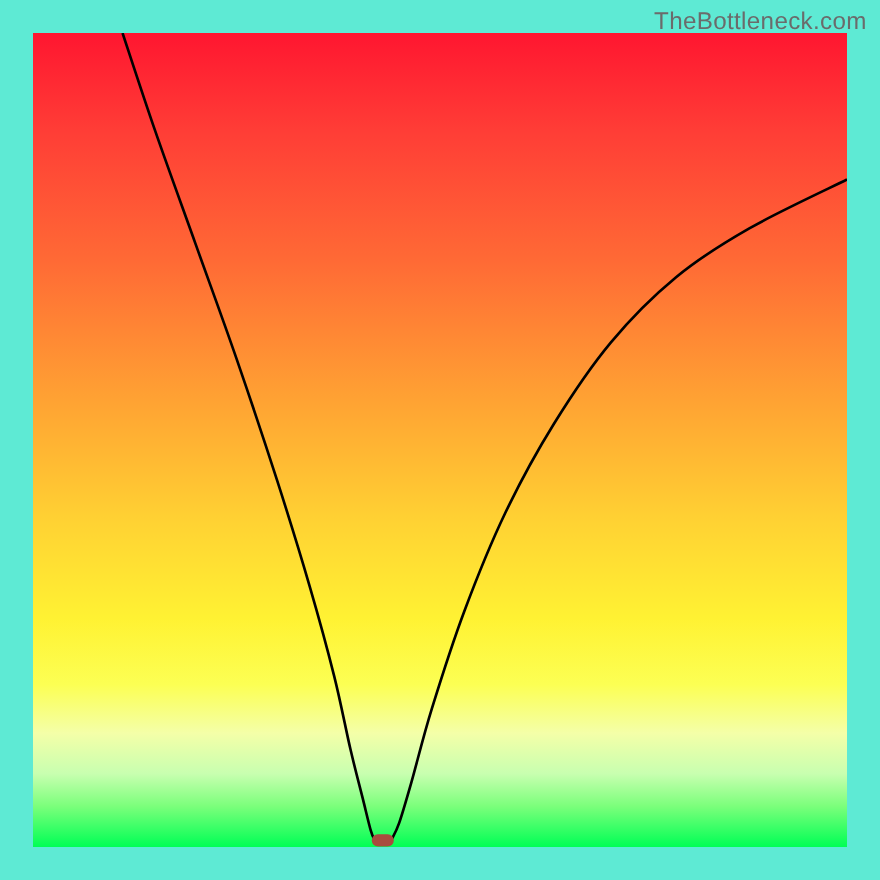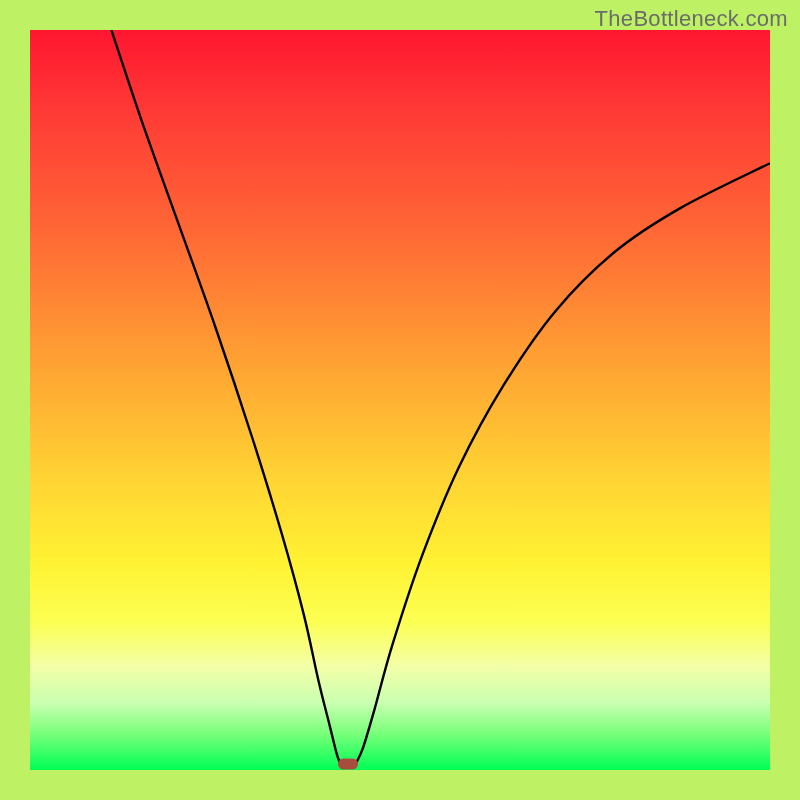--- a/index.html
+++ b/index.html
@@ -8,21 +8,21 @@
     width: 800px;
     height: 800px;
     background: #000;
     font-family: Arial, Helvetica, sans-serif;
     overflow: hidden;
   }
   .outer {
     position: relative;
     width: 800px;
     height: 800px;
-    background: #bef264;
+    background: #5eead4;
   }
   .plot-area {
     position: absolute;
     left: 30px;
     top: 30px;
     width: 740px;
     height: 740px;
     
     background: linear-gradient(
       to bottom,

